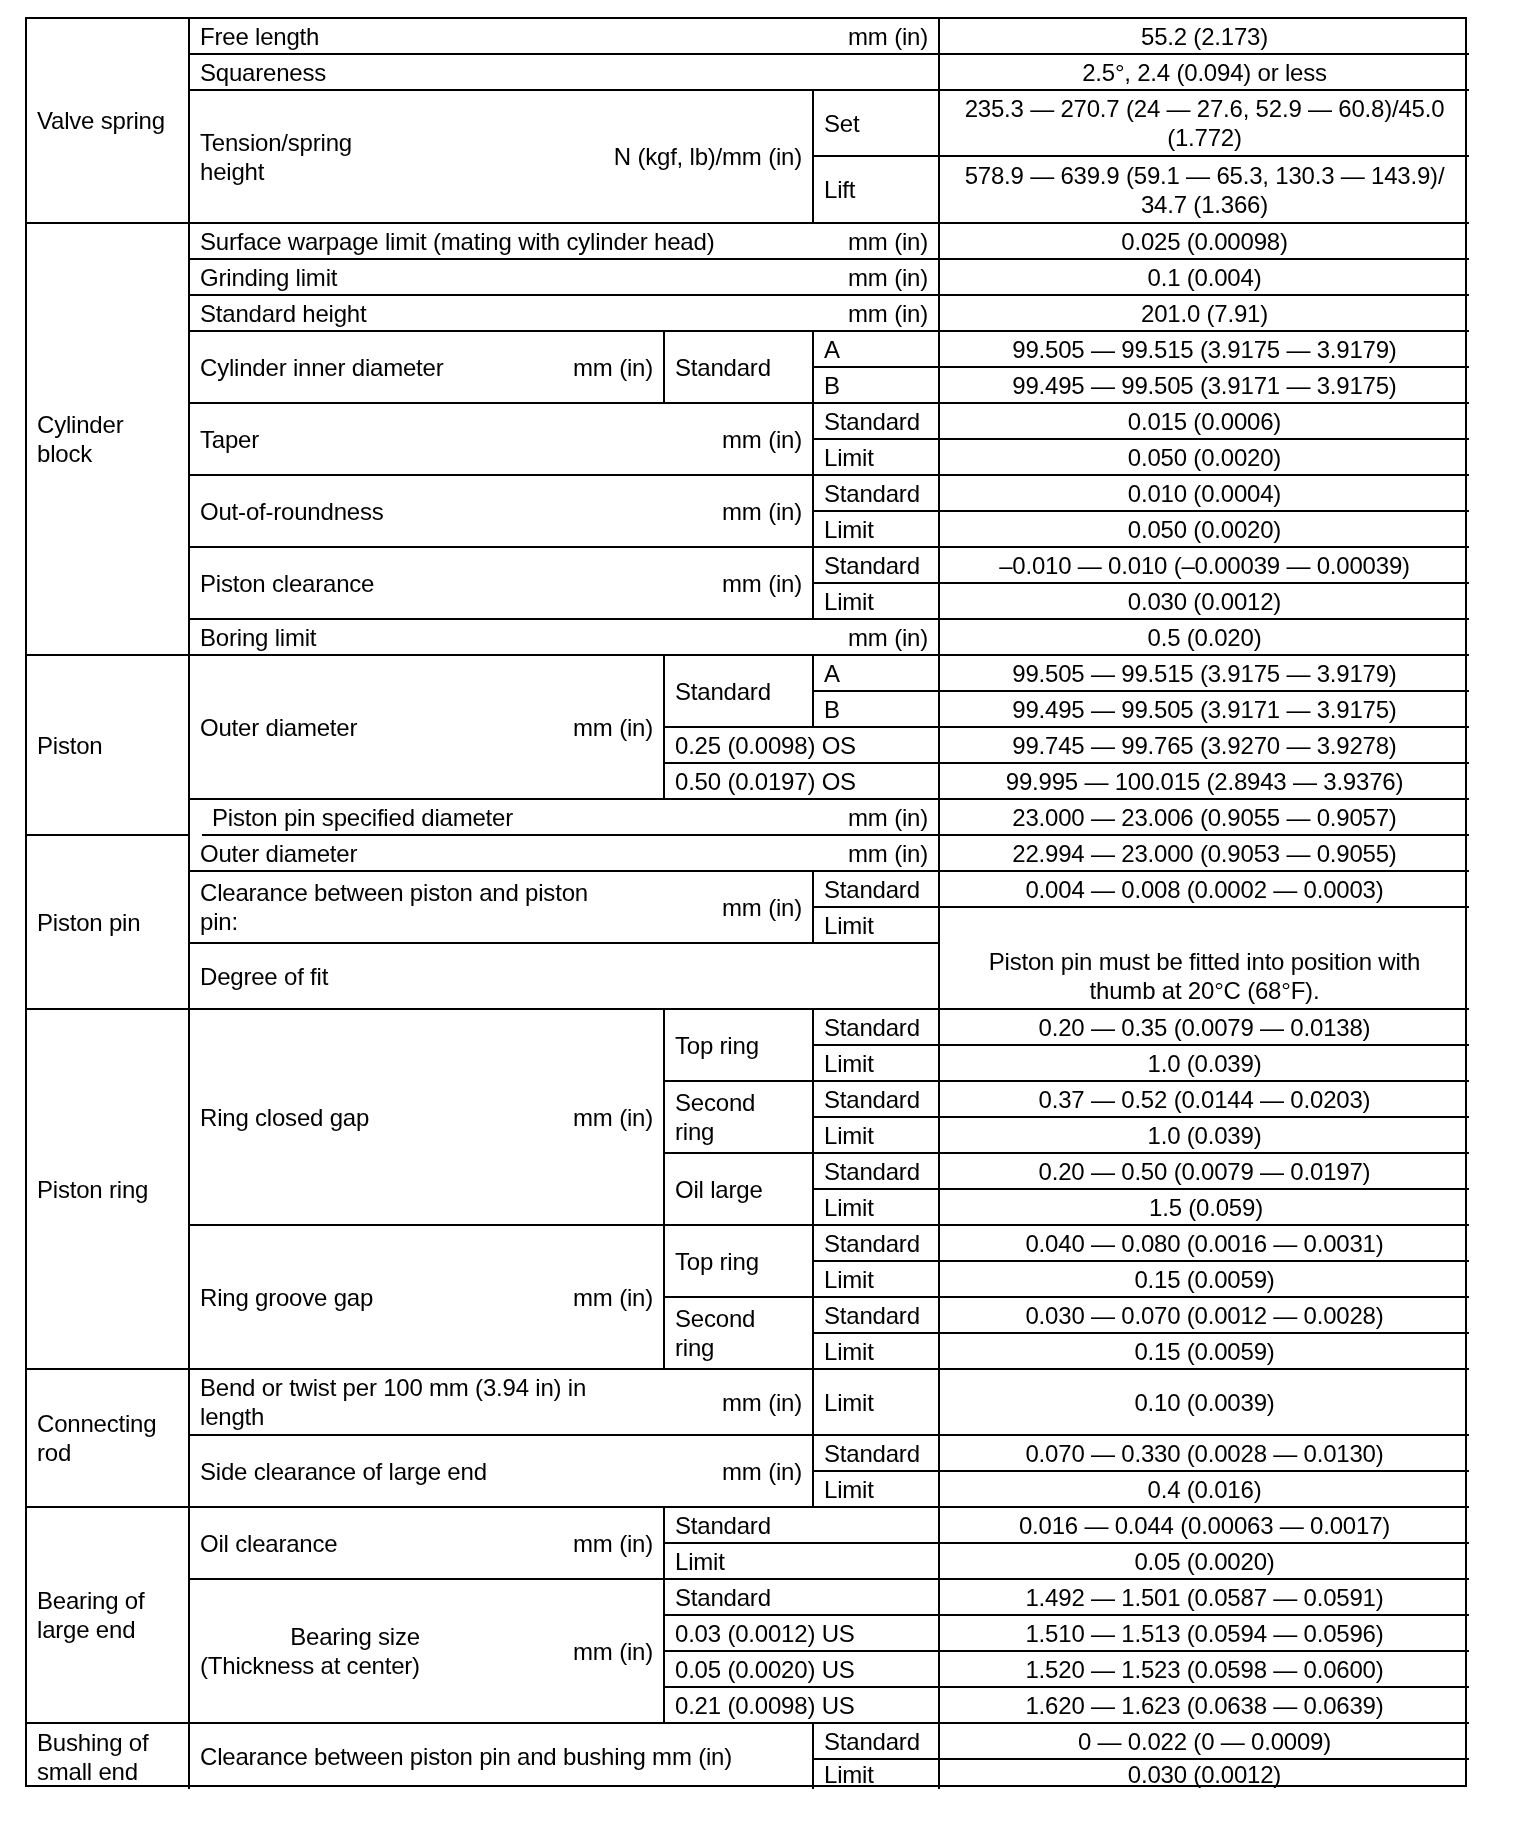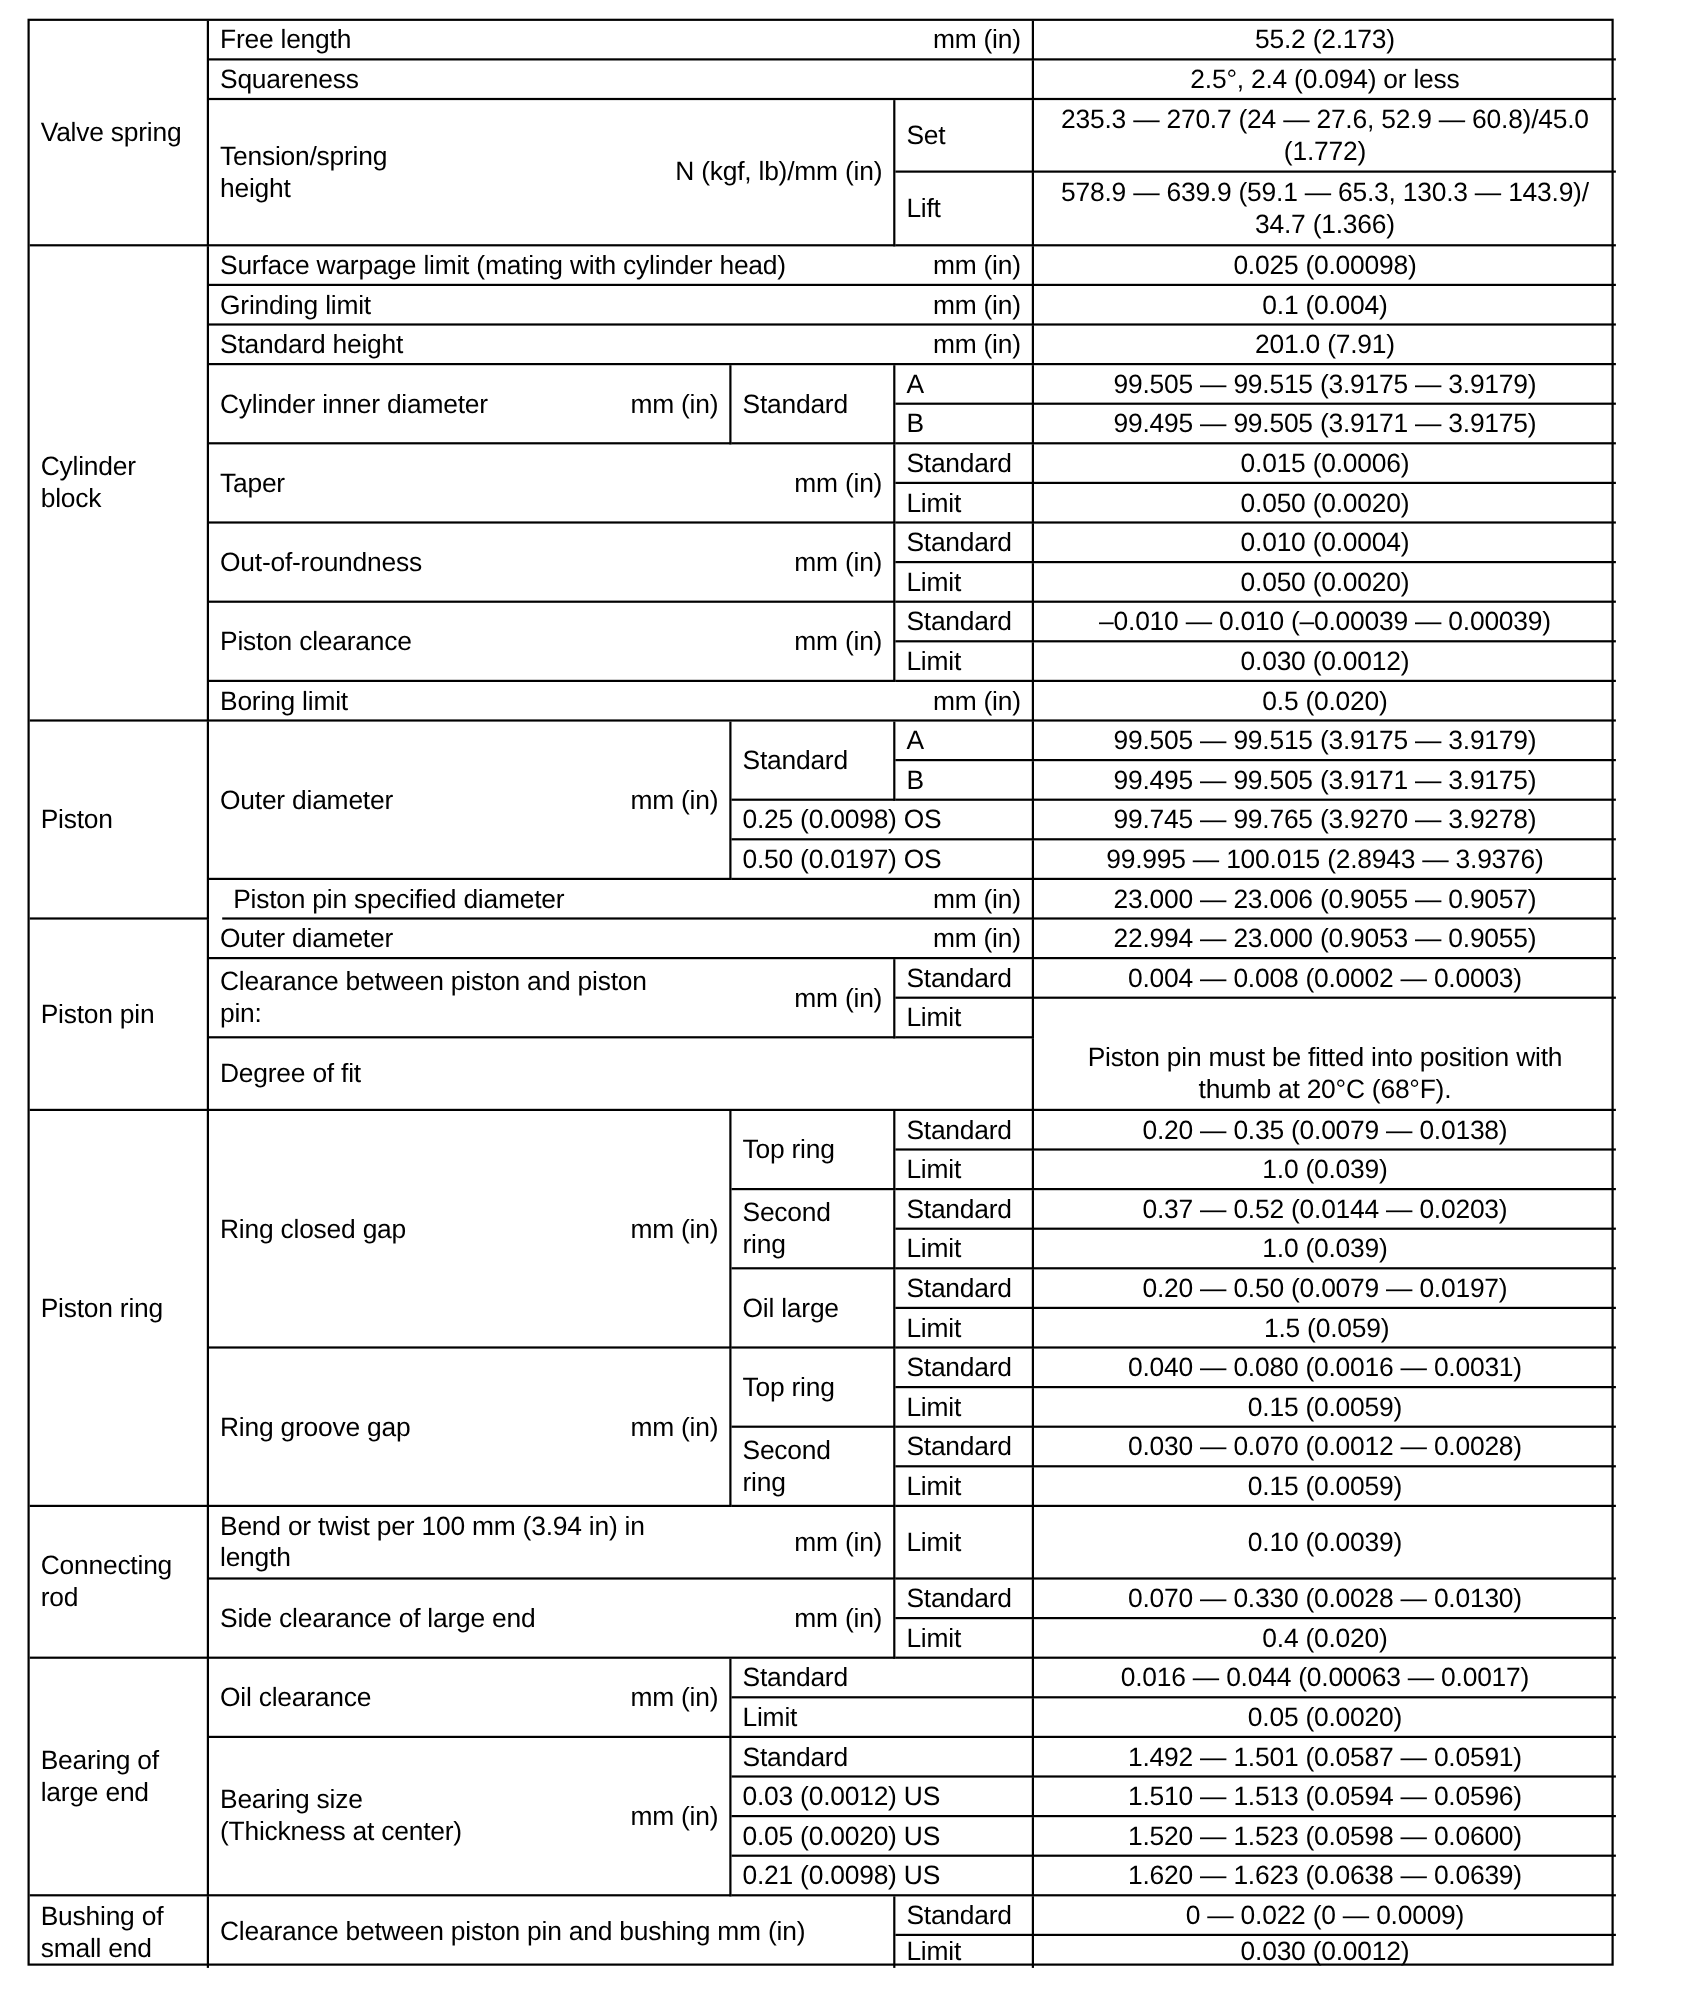--- a/index.html
+++ b/index.html
@@ -344,21 +344,21 @@
     <div class="cell" style="grid-area: 37 / 4 / span 1 / span 1;">
       <span class="lbl" style="white-space: pre-line;">Standard</span>
     </div>
     <div class="cell center last-col" style="grid-area: 37 / 5 / span 1 / span 1;">
       <span class="lbl" style="white-space: pre-line;">0.070 — 0.330 (0.0028 — 0.0130)</span>
     </div>
     <div class="cell" style="grid-area: 38 / 4 / span 1 / span 1;">
       <span class="lbl" style="white-space: pre-line;">Limit</span>
     </div>
     <div class="cell center last-col" style="grid-area: 38 / 5 / span 1 / span 1;">
-      <span class="lbl" style="white-space: pre-line;">0.4 (0.020)</span>
+      <span class="lbl" style="white-space: pre-line;">0.4 (0.016)</span>
     </div>
     <div class="cell" style="grid-area: 39 / 1 / span 6 / span 1;">
       <span class="lbl" style="white-space: pre-line;">Bearing of
 large end</span>
     </div>
     <div class="cell split" style="grid-area: 39 / 2 / span 2 / span 1;">
       <span class="lbl" style="white-space: pre-line;">Oil clearance</span>
       <span class="unit">mm (in)</span>
     </div>
     <div class="cell" style="grid-area: 39 / 3 / span 1 / span 2;">
@@ -367,21 +367,21 @@
     <div class="cell center last-col" style="grid-area: 39 / 5 / span 1 / span 1;">
       <span class="lbl" style="white-space: pre-line;">0.016 — 0.044 (0.00063 — 0.0017)</span>
     </div>
     <div class="cell" style="grid-area: 40 / 3 / span 1 / span 2;">
       <span class="lbl" style="white-space: pre-line;">Limit</span>
     </div>
     <div class="cell center last-col" style="grid-area: 40 / 5 / span 1 / span 1;">
       <span class="lbl" style="white-space: pre-line;">0.05 (0.0020)</span>
     </div>
     <div class="cell split" style="grid-area: 41 / 2 / span 4 / span 1;">
-      <span class="lbl" style="white-space: pre-line;">Bearing size
+      <span class="lbl" style="white-space: pre-line; text-align: right;">Bearing size
 (Thickness at center)</span>
       <span class="unit">mm (in)</span>
     </div>
     <div class="cell" style="grid-area: 41 / 3 / span 1 / span 2;">
       <span class="lbl" style="white-space: pre-line;">Standard</span>
     </div>
     <div class="cell center last-col" style="grid-area: 41 / 5 / span 1 / span 1;">
       <span class="lbl" style="white-space: pre-line;">1.492 — 1.501 (0.0587 — 0.0591)</span>
     </div>
     <div class="cell" style="grid-area: 42 / 3 / span 1 / span 2;">

